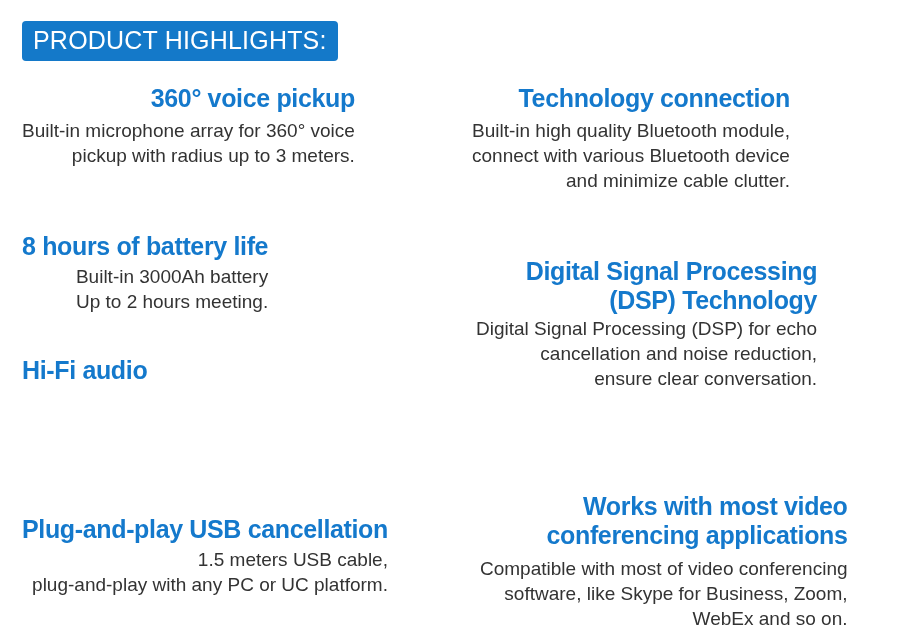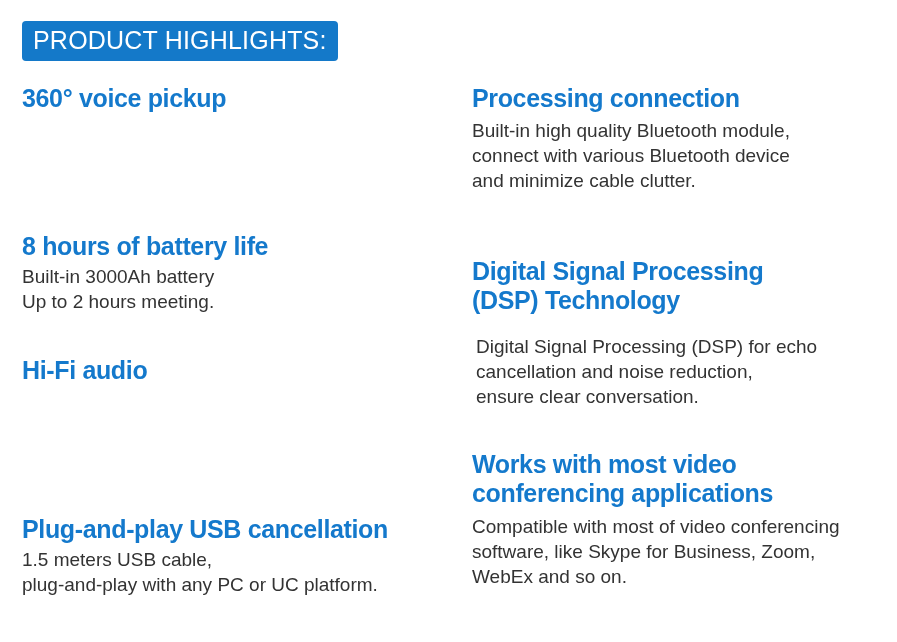--- a/index.html
+++ b/index.html
@@ -58,20 +58,21 @@
   }
 
   .col-right {
     left: 472px;
     width: 420px;
   }
 
   .feature {
     position: absolute;
     left: 0;
+    text-align: right;
   }
 
   .feature h2 {
     margin: 0;
     padding: 0;
     color: #1479cc;
     font-family: "Liberation Sans", sans-serif;
     font-size: 25px;
     font-weight: bold;
     line-height: 1.17;
@@ -92,43 +93,45 @@
 
   
   .f-l0 { top: 84px;  }
   .f-l1 { top: 232px; }
   .f-l2 { top: 356px; }
   .f-l3 { top: 515px; }
 
   
   .f-r0 { top: 84px;  }
   .f-r1 { top: 257px; }
-  .f-r2 { top: 450px; }
+  .f-r2 { top: 492px; margin-left: 8px; }
 
   
   .gap-tight  .body { margin-top: 3px; }
   .gap-normal .body { margin-top: 5px; }
-  .gap-wide   .body { margin-top: 18px; }
+  .gap-wide   .body { }
 
   
   .indent-body .body { padding-left: 4px; }
 </style>
 </head>
 <body>
 
 <div class="page">
 
   <div class="badge-wrap">
     <span class="badge">PRODUCT HIGHLIGHTS:</span>
   </div>
 
   <div class="col col-left">
 
     <div class="feature f-l0 gap-normal">
       <h2>360° voice pickup</h2>
+      <p class="body">Built-in microphone array for 360° voice
+pickup with radius up to 3 meters.</p>
     </div>
 
     <div class="feature f-l1 gap-tight">
       <h2>8 hours of battery life</h2>
       <p class="body">Built-in 3000Ah battery
 Up to 2 hours meeting.</p>
     </div>
 
     <div class="feature f-l2 gap-normal">
       <h2>Hi-Fi audio</h2>
@@ -138,21 +141,21 @@
       <h2>Plug-and-play USB cancellation</h2>
       <p class="body">1.5 meters USB cable,
 plug-and-play with any PC or UC platform.</p>
     </div>
 
   </div>
 
   <div class="col col-right">
 
     <div class="feature f-r0 gap-normal">
-      <h2>Processing connection</h2>
+      <h2>Technology connection</h2>
       <p class="body">Built-in high quality Bluetooth module,
 connect with various Bluetooth device
 and minimize cable clutter.</p>
     </div>
 
     <div class="feature f-r1 gap-wide indent-body">
       <h2>Digital Signal Processing
 (DSP) Technology</h2>
       <p class="body">Digital Signal Processing (DSP) for echo
 cancellation and noise reduction,

